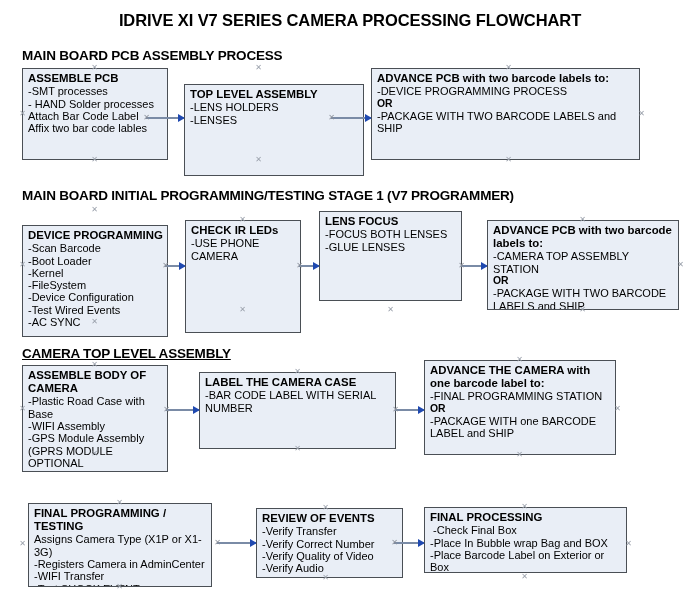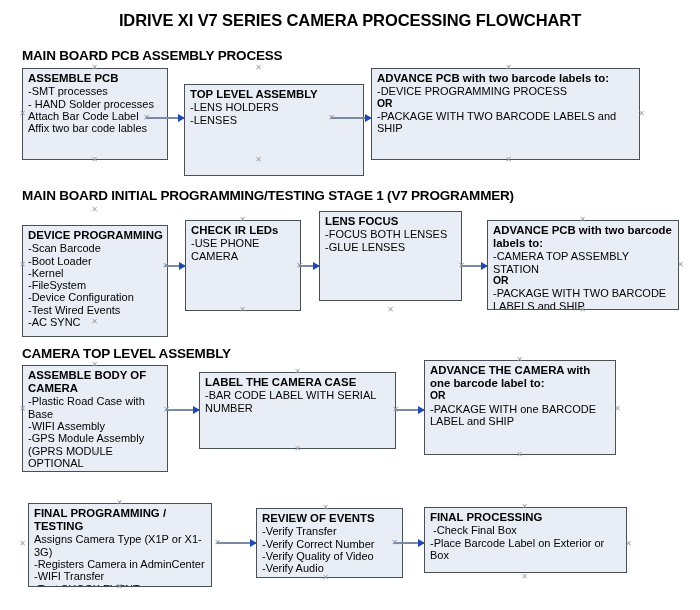--- a/index.html
+++ b/index.html
@@ -165,21 +165,21 @@
   <div class="handle" style="left:91px; top:207px;">✕</div>
   <div class="handle" style="left:91px; top:319px;">✕</div>
   <div class="handle" style="left:19px; top:262px;">✕</div>
 
   <div class="conn" style="left:165px; top:261px; width:20px;">
     <div class="line"></div>
     <div class="arrow"></div>
     <div class="tail">✕</div>
   </div>
 
-  <div class="node" style="left:185px; top:220px; width:116px; height:91px;">
+  <div class="node" style="left:185px; top:220px; width:116px; height:113px;">
     <div class="node-title">CHECK IR LEDs</div>
     <div class="node-line">-USE PHONE CAMERA</div>
   </div>
   <div class="handle" style="left:239px; top:217px;">✕</div>
   <div class="handle" style="left:239px; top:307px;">✕</div>
 
   <div class="conn" style="left:299px; top:261px; width:20px;">
     <div class="line"></div>
     <div class="arrow"></div>
     <div class="tail">✕</div>
@@ -202,21 +202,21 @@
   <div class="node" style="left:487px; top:220px; width:192px; height:90px;">
     <div class="node-title">ADVANCE PCB with two barcode labels to:</div>
     <div class="node-line">-CAMERA TOP ASSEMBLY STATION</div>
     <div class="node-line strong">OR</div>
     <div class="node-line">-PACKAGE WITH TWO BARCODE LABELS and SHIP</div>
   </div>
   <div class="handle" style="left:579px; top:217px;">✕</div>
   <div class="handle" style="left:579px; top:307px;">✕</div>
   <div class="handle" style="left:677px; top:262px;">✕</div>
 
-  <div class="section-title" style="left:22px; top:346px;">CAMERA TOP LEVEL ASSEMBLY</div>
+  <div class="section-title" style="left:22px; top:346px;text-decoration:underline;">CAMERA TOP LEVEL ASSEMBLY</div>
 
   <div class="node" style="left:22px; top:365px; width:146px; height:107px;">
     <div class="node-title">ASSEMBLE BODY OF CAMERA</div>
     <div class="node-line">-Plastic Road Case with Base</div>
     <div class="node-line">-WIFI Assembly</div>
     <div class="node-line">-GPS Module Assembly</div>
     <div class="node-line">(GPRS MODULE OPTIONAL</div>
     <div class="node-line">Depending on camera version)</div>
   </div>
   <div class="handle" style="left:91px; top:362px;">✕</div>
@@ -237,20 +237,21 @@
   <div class="handle" style="left:294px; top:446px;">✕</div>
 
   <div class="conn" style="left:395px; top:405px; width:29px;">
     <div class="line"></div>
     <div class="arrow"></div>
     <div class="tail">✕</div>
   </div>
 
   <div class="node" style="left:424px; top:360px; width:192px; height:95px;">
     <div class="node-title">ADVANCE THE CAMERA with one barcode label to:</div>
+    <div class="node-line">-FINAL PROGRAMMING STATION</div>
     <div class="node-line strong">OR</div>
     <div class="node-line">-PACKAGE WITH one BARCODE LABEL and SHIP</div>
   </div>
   <div class="handle" style="left:516px; top:357px;">✕</div>
   <div class="handle" style="left:516px; top:452px;">✕</div>
   <div class="handle" style="left:614px; top:406px;">✕</div>
 
 
   <div class="node" style="left:28px; top:503px; width:184px; height:84px;">
     <div class="node-title">FINAL PROGRAMMING / TESTING</div>
@@ -283,19 +284,20 @@
 
   <div class="conn" style="left:394px; top:538px; width:30px;">
     <div class="line"></div>
     <div class="arrow"></div>
     <div class="tail">✕</div>
   </div>
 
   <div class="node" style="left:424px; top:507px; width:203px; height:66px;">
     <div class="node-title">FINAL PROCESSING</div>
     <div class="node-line"> -Check Final Box</div>
+    <div class="node-line">-Place In Bubble wrap Bag and BOX</div>
     <div class="node-line">-Place Barcode Label on Exterior or Box</div>
   </div>
   <div class="handle" style="left:521px; top:504px;">✕</div>
   <div class="handle" style="left:521px; top:574px;">✕</div>
   <div class="handle" style="left:625px; top:541px;">✕</div>
 
 </div>
 
 </body></html>

